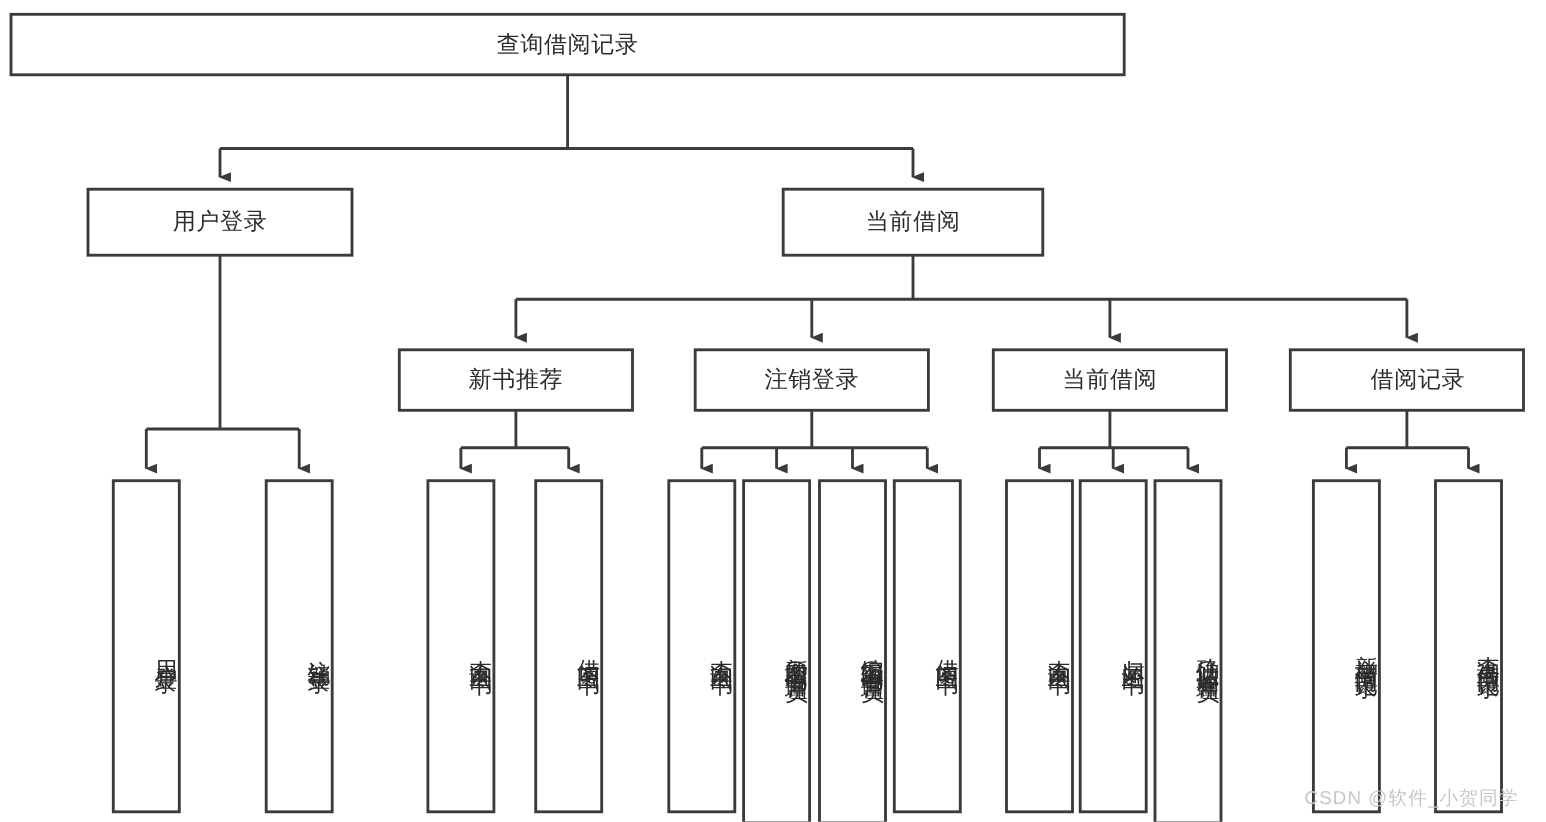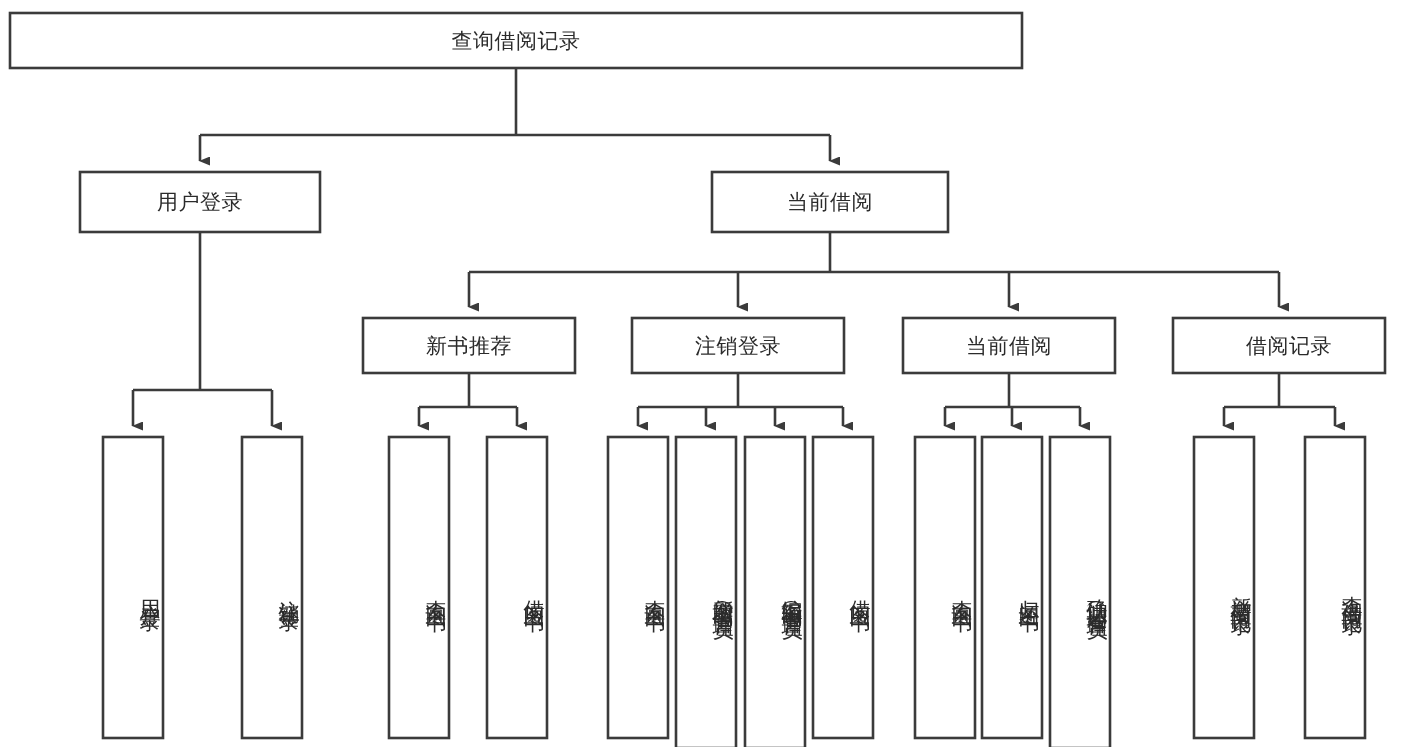--- a/index.html
+++ b/index.html
@@ -143,13 +143,14 @@
       <div class="node-label vert" style="left: 982px; top: 437px; width: 60px; height: 301px;">归还图书</div>
       <div class="node-hit" style="left: 982px; top: 437px; width: 60px; height: 301px;"></div>
       <div class="node-label vert tall" style="left: 1050px; top: 437px; width: 60px; height: 311px;">确认归还（管理员）</div>
       <div class="node-hit" style="left: 1050px; top: 437px; width: 60px; height: 311px;"></div>
       <div class="node-label vert" style="left: 1194px; top: 437px; width: 60px; height: 301px;">新增借阅记录</div>
       <div class="node-hit" style="left: 1194px; top: 437px; width: 60px; height: 301px;"></div>
       <div class="node-label vert" style="left: 1305px; top: 437px; width: 60px; height: 301px;">查询借阅记录</div>
       <div class="node-hit" style="left: 1305px; top: 437px; width: 60px; height: 301px;"></div>
     </div>
 
+  <div id="watermark">CSDN @软件_小贺同学</div>
 </div>
 
 </body></html>

